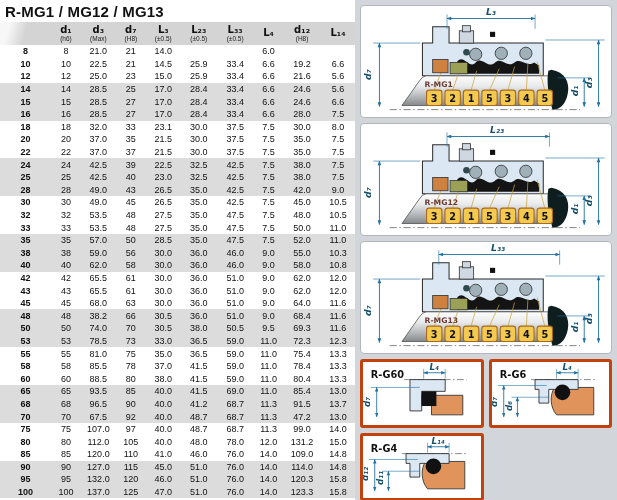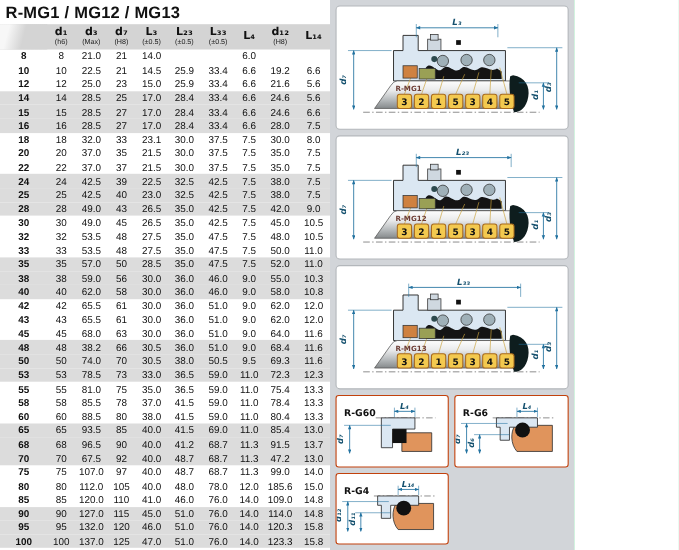--- a/index.html
+++ b/index.html
@@ -1,16 +1,16 @@
 <!DOCTYPE html>
 <html><head>
 <meta charset="utf-8">
 <style>
   html,body{margin:0;padding:0;background:#fff;}
-  .page{width:522px;height:500px;display:flex;background:#22c55e;
+  .page{width:617px;height:500px;display:flex;background:#7f1d1d;
         font-family:"Liberation Sans",sans-serif;overflow:hidden;position:relative;}
   
   .left{width:361px;height:500px;background:#fff;overflow:hidden;}
   .title{font-size:15px;font-weight:bold;color:#111;margin:3px 0 2px 5px;height:17px;
          letter-spacing:.2px;}
   .thead{display:flex;background:#d4d4d4;height:23px;align-items:center;}
   .hcell{text-align:center;line-height:1;}
   .hmain{font-family:"DejaVu Sans",sans-serif;font-size:10px;font-weight:bold;color:#111;}
   .htol{font-size:6.5px;color:#222;margin-top:1px;}
   .hcell.c0{background:linear-gradient(105deg,#f7f7f7 18%,#d4d4d4 50%);height:100%;}
@@ -21,21 +21,21 @@
   .tcell.c0{font-weight:bold;}
   .c0{width:52px;} .c1{width:30px;} .c2{width:36px;} .c3{width:30px;} .c4{width:36px;}
   .c5{width:36px;} .c6{width:38px;} .c7{width:30px;} .c8{width:38px;} .c9{width:35px;}
   
   .right{width:256px;height:490px;background:#d2d5d9;padding:5px;display:flex;
          flex-direction:column;gap:5px;}
   .panel{background:#fff;border:1px solid #b3b7bb;border-radius:4px;height:111px;
          flex:0 0 auto;overflow:hidden;}
   .panel svg{display:block;width:100%;height:100%;}
   .grid{flex:1;display:grid;grid-template-columns:1fr 1fr;grid-template-rows:1fr 1fr;gap:5px;}
-  .gpanel{background:#fff;border:1px solid #c2410c;border-radius:3px;overflow:hidden;}
+  .gpanel{background:#fff;border:3px solid #c2410c;border-radius:3px;overflow:hidden;}
   .gpanel svg{display:block;width:100%;height:100%;}
   
   text{font-family:"DejaVu Sans",sans-serif;}
   .dim{font-style:italic;font-size:9px;fill:#14506e;font-weight:bold;}
   .dimS{font-style:italic;font-size:9px;fill:#14506e;font-weight:bold;}
   .num{font-size:9.5px;font-weight:bold;fill:#111;text-anchor:middle;}
   .mglabel{font-size:7.5px;font-weight:bold;fill:#6d3c34;}
   .glabel{font-size:10px;font-weight:bold;fill:#111;}
   .dl{stroke:#2272a0;stroke-width:.9;fill:none;}
   .ext{stroke:#2272a0;stroke-width:.6;fill:none;}
@@ -516,21 +516,21 @@
         </div>
         <div class="trow">
           <div class="tcell c0">80</div>
           <div class="tcell c1">80</div>
           <div class="tcell c2">112.0</div>
           <div class="tcell c3">105</div>
           <div class="tcell c4">40.0</div>
           <div class="tcell c5">48.0</div>
           <div class="tcell c6">78.0</div>
           <div class="tcell c7">12.0</div>
-          <div class="tcell c8">185.6</div>
+          <div class="tcell c8">131.2</div>
           <div class="tcell c9">15.0</div>
         </div>
         <div class="trow">
           <div class="tcell c0">85</div>
           <div class="tcell c1">85</div>
           <div class="tcell c2">120.0</div>
           <div class="tcell c3">110</div>
           <div class="tcell c4">41.0</div>
           <div class="tcell c5">46.0</div>
           <div class="tcell c6">76.0</div>

